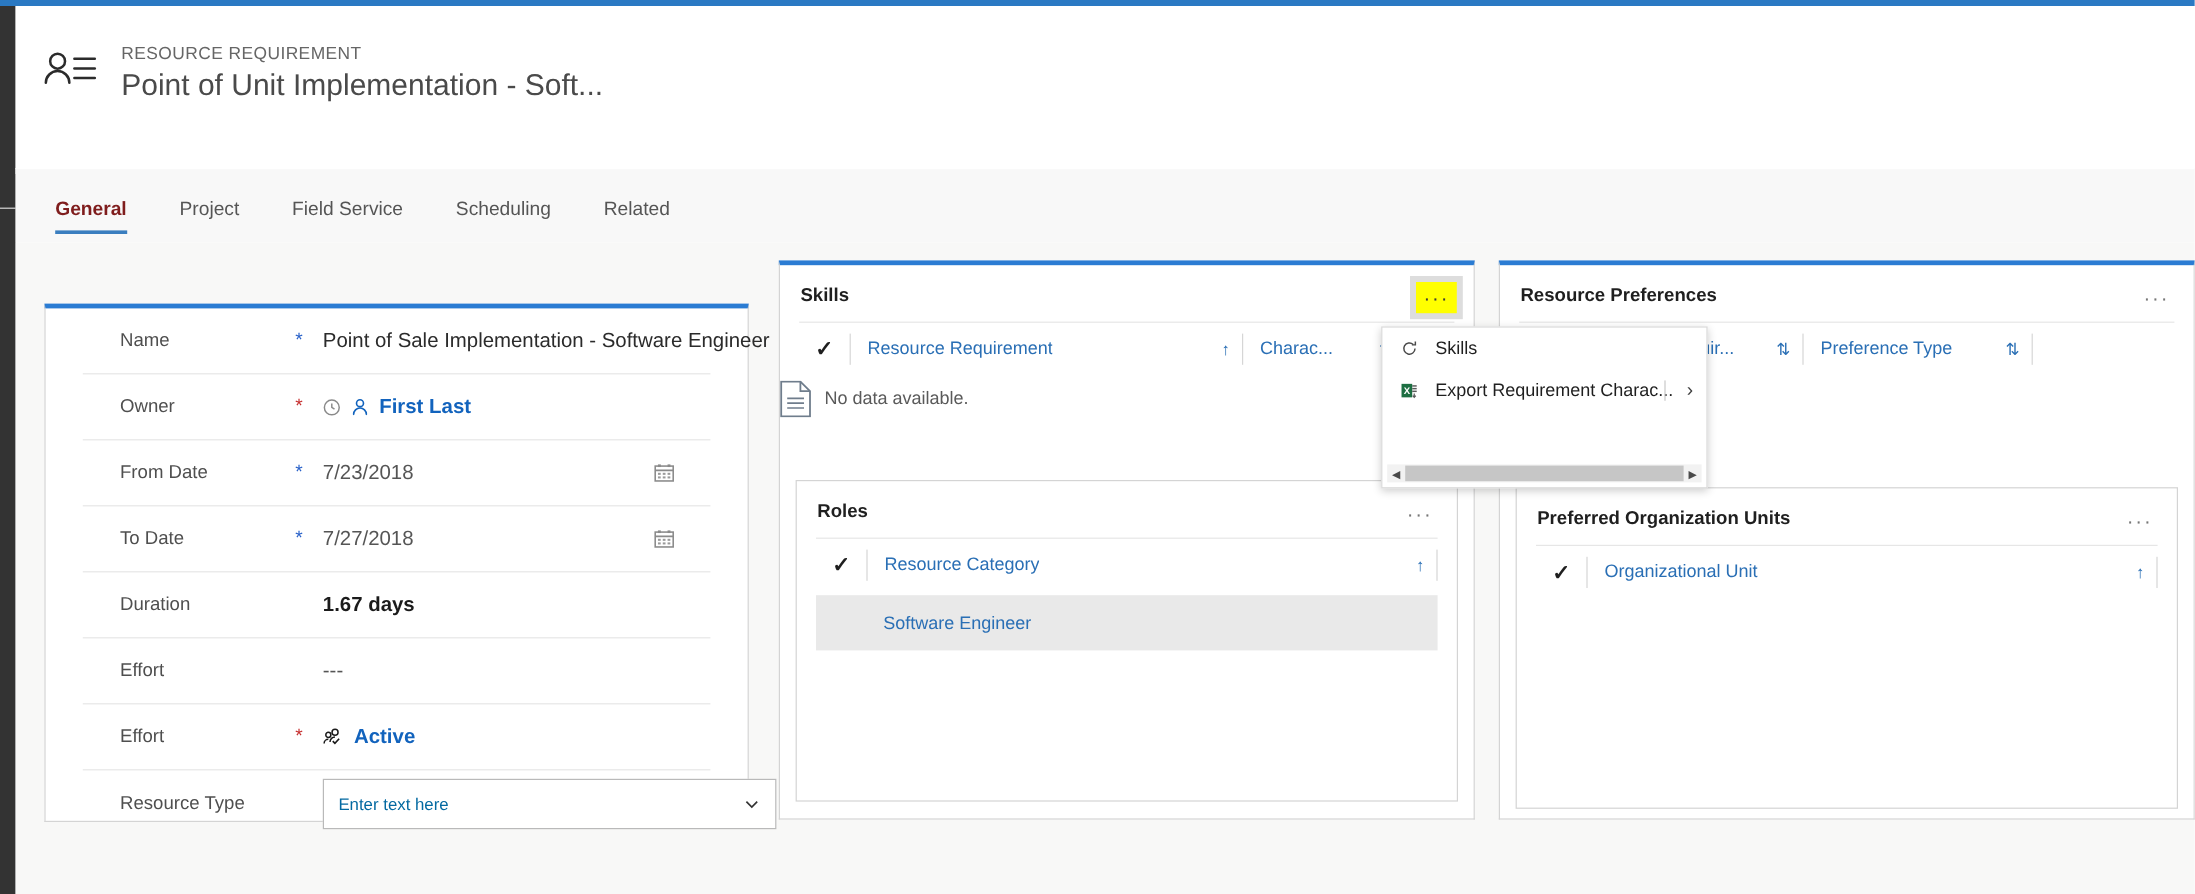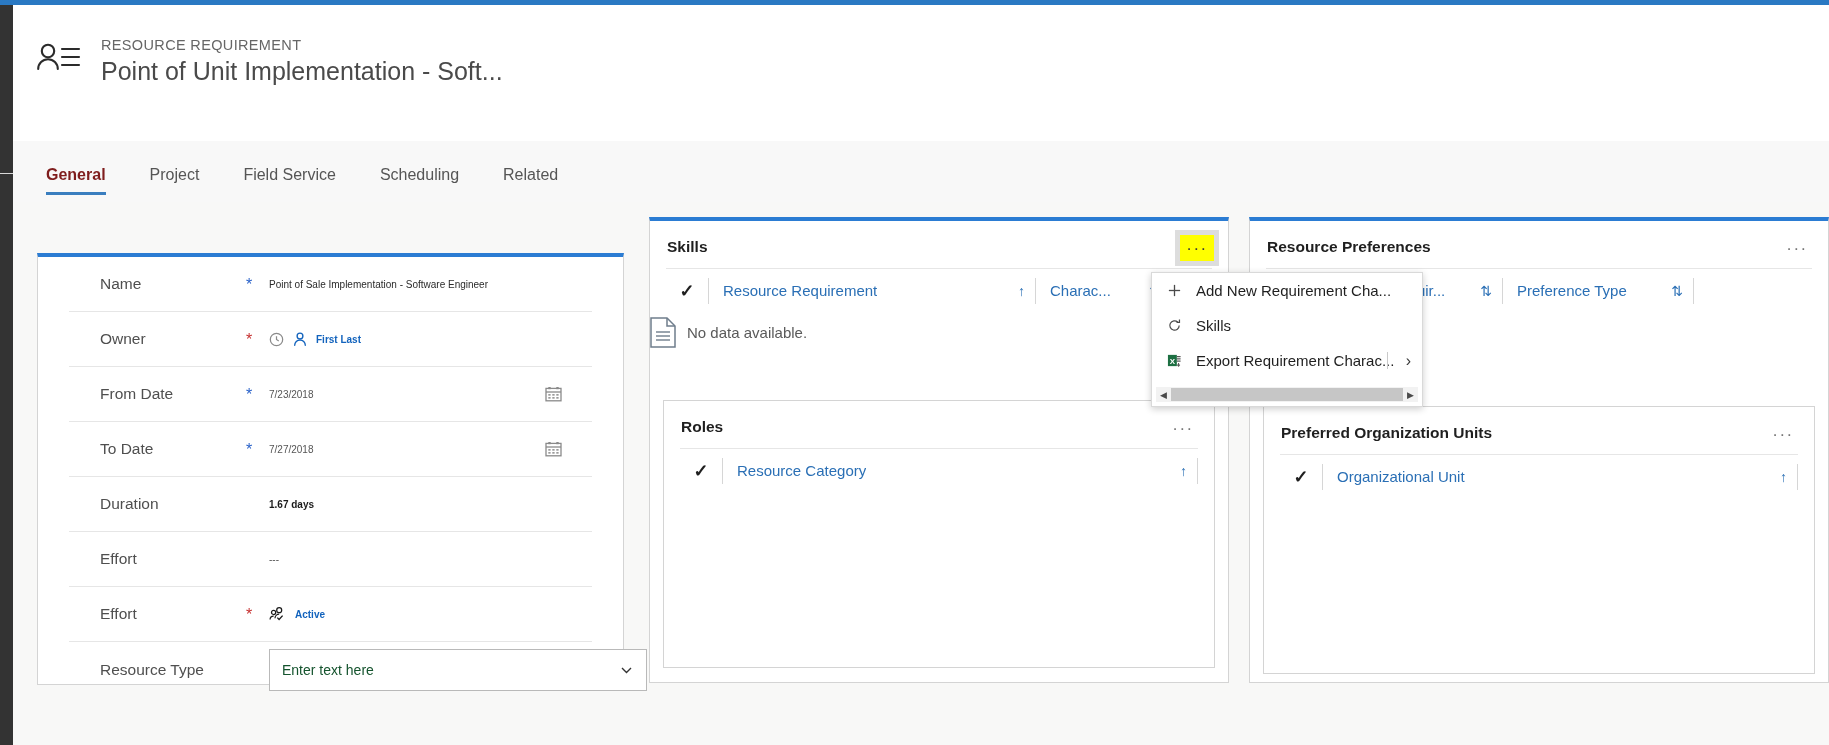--- a/index.html
+++ b/index.html
@@ -43,31 +43,31 @@
   #form-card { left: 24px; top: 15px; width: 587px; height: 432px; margin-top: 36px; }
   .frow { position: relative; height: 55px; margin: 0 31px; border-bottom: 1px solid #e6e6e6; }
   .frow:last-child { border-bottom: none; }
   .flabel { position: absolute; left: 31px; top: 50%; transform: translateY(-50%);
             font-size: 15.5px; color: #4f4f4f; white-space: nowrap; }
   .freq { position: absolute; left: 177px; top: 50%; transform: translateY(-46%);
           font-size: 16px; line-height: 1; }
   .freq.blue { color: #2a62c9; }
   .freq.red  { color: #c63030; }
   .fval { position: absolute; left: 200px; top: 50%; transform: translateY(-50%);
-          font-size: 10px; color: #2b2b2b; white-space: nowrap; display: flex; align-items: center; gap: 8px; }
+          font-size: 17px; color: #2b2b2b; white-space: nowrap; display: flex; align-items: center; gap: 8px; }
   .fval.dim { color: #555555; }
   .fval.bold { font-weight: 700; color: #1b1b1b; }
   .fval.link { color: #1263bd; font-weight: 700; }
   .cal-icon { position: absolute; right: 30px; top: 50%; transform: translateY(-50%);
               width: 17px; height: 16px; }
 
   .lookup-box { position: absolute; left: 200px; top: 50%; transform: translateY(-50%);
                 width: 378px; height: 42px; border: 1px solid #b9b9b9; background: #ffffff; }
   .lookup-ph { position: absolute; left: 12px; top: 50%; transform: translateY(-50%);
-               font-size: 14px; color: #14532d; }
+               font-size: 14px; color: #0369a1; }
   .chev { position: absolute; right: 12px; top: 50%; transform: translateY(-50%); width: 15px; height: 15px; color:#333; }
 
   
   #skills-card { left: 636px; top: 15px; width: 580px; height: 466px; }
   #prefs-card  { left: 1236px; top: 15px; width: 580px; height: 466px; }
   #roles-card  { left: 650px; top: 198px; width: 552px; height: 268px; }
   #orgs-card   { left: 1250px; top: 204px; width: 552px; height: 268px; }
 
   .card-title { position: absolute; left: 17px; top: 17px; font-size: 15.5px; font-weight: 700; color: #1f1f1f; white-space: nowrap; }
   .card-ellipsis { position: absolute; right: 14px; top: 14px; width: 34px; height: 26px;
@@ -336,20 +336,23 @@
       <div class="hdr-rule"></div>
       <div class="grid-head">
         <span class="chk">✓</span>
         <span class="vdiv"></span>
         <span class="col flex">
           <span class="ctxt">Resource Category</span>
           <span class="sortic">↑</span>
         </span>
         <span class="vdiv"></span>
       </div>
+      <div class="row-band">
+        <span class="cell">Software Engineer</span>
+      </div>
     </div>
 
     <div class="subcard" id="orgs-card">
       <div class="card-title">Preferred Organization Units</div>
       <div class="card-ellipsis">···</div>
       <div class="hdr-rule"></div>
       <div class="grid-head">
         <span class="chk">✓</span>
         <span class="vdiv"></span>
         <span class="col flex">
@@ -357,29 +360,20 @@
           <span class="sortic">↑</span>
         </span>
         <span class="vdiv"></span>
       </div>
     </div>
 
   </div>
 
   <div id="menu">
 
-    <div class="mi">
-      <span class="mic">
-        <svg viewBox="0 0 16 16" width="15" height="15" stroke="#4a4a4a" stroke-width="1.4">
-          <line x1="8" y1="2" x2="8" y2="14"></line>
-            <line x1="2" y1="8" x2="14" y2="8"></line>
-        </svg>
-      </span>
-      <span class="mtx">Add New Requirement Cha...</span>
-    </div>
 
     <div class="mi">
       <span class="mic">
         <svg viewBox="0 0 16 16" width="15" height="15" fill="none" stroke="#4a4a4a" stroke-width="1.3">
           <path d="M13 8a5 5 0 1 1-1.6-3.7"></path>
           <polyline points="13.3,1.6 13.3,4.7 10.2,4.7"></polyline>
         </svg>
       </span>
       <span class="mtx">Skills</span>
     </div>

